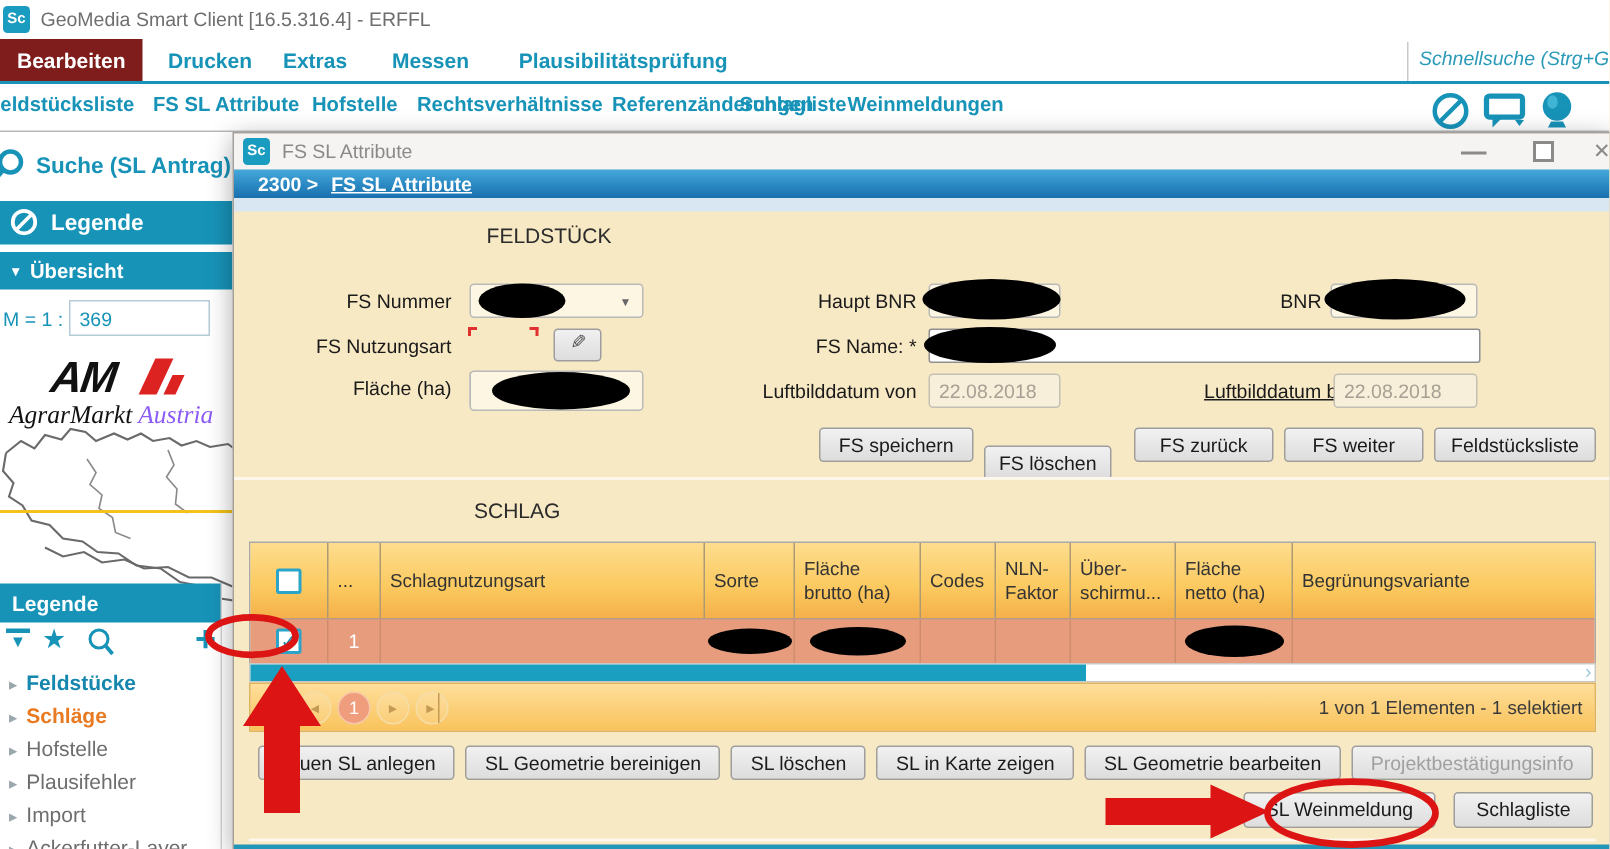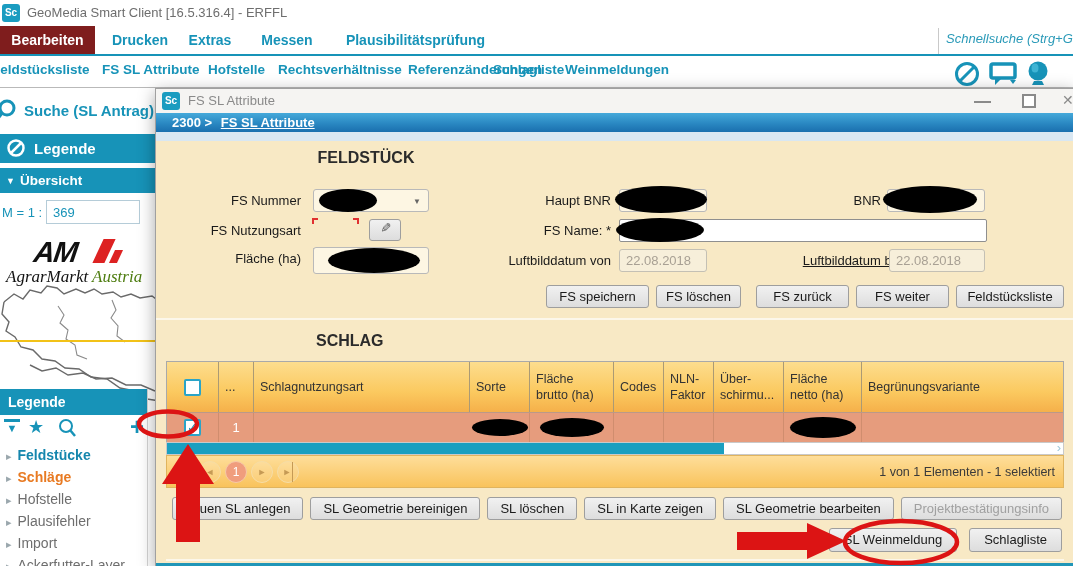--- a/index.html
+++ b/index.html
@@ -34,21 +34,21 @@
   .bar-uebersicht { top:168px; width:155px; height:25px; font-size:13.5px; line-height:25px; }
   .bar-uebersicht .tri { position:absolute; left:6px; font-size:9px; top:1px; }
   .bar-uebersicht .bar-label { position:absolute; left:20px; }
   .scale-label { position:absolute; left:2px; top:205px; font-size:13px; color:#1793b8; }
   .scale-input { position:absolute; left:46px; top:200px; width:94px; height:24px; border:1px solid #b5ccd8; background:#fff; color:#1793b8; font-size:13px; padding-left:6px; font-family:"Liberation Sans",sans-serif; }
   .ama-logo { position:absolute; left:6px; top:236px; width:145px; height:60px; }
   .ama-mark { position:absolute; left:28px; top:0; font-style:italic; font-weight:900; font-size:29px; color:#111; letter-spacing:-1px; transform:skewX(-8deg); }
   .ama-slash { position:absolute; left:92px; top:3px; width:12px; height:24px; background:#d22; transform:skewX(-25deg); }
   .ama-slash2 { position:absolute; left:106px; top:14px; width:8px; height:13px; background:#d22; transform:skewX(-25deg); }
   .ama-sub { position:absolute; left:0px; top:31px; font-family:"Liberation Serif","DejaVu Serif",serif; font-style:italic; font-size:17px; color:#111; white-space:nowrap; }
-  .ama-sub .red { color:#4d7c0f; }
+  .ama-sub .red { color:#8b5cf6; }
   .sb-map { position:absolute; left:0; top:270px; }
   .yellow-line { position:absolute; left:0; top:340px; width:155px; height:2px; background:#f2c218; }
   .bar-legende2 { top:389px; width:148px; height:26px; font-size:14px; line-height:26px; }
   .bar-legende2 .bar-label { position:absolute; left:8px; }
   .sb-panel-border { position:absolute; left:147px; top:389px; width:1px; height:177px; background:#d5d5d5; }
   .sb-tools { position:absolute; left:0; top:415px; width:148px; height:27px; }
   .tool { position:absolute; color:#1793b8; }
   .tool-collapse { left:4px; top:4px; width:16px; border-top:3px solid #1793b8; font-size:11px; line-height:12px; text-align:center; }
   .tool-star { left:28px; top:1px; font-size:18px; }
   .tool-search { left:56px; top:2px; }
@@ -65,21 +65,21 @@
   .dlg-titlebar .sc-badge { left:6px; top:3px; }
   .dlg-title { position:absolute; left:32px; top:4px; font-size:13px; color:#8a8a8a; }
   .dlg-min { position:absolute; left:818px; top:12px; width:17px; height:0; border-top:2px solid #8a8a8a; }
   .dlg-max { position:absolute; left:866px; top:5px; width:14px; height:14px; border:2px solid #8a8a8a; background:#fff; }
   .dlg-close { position:absolute; left:906px; top:3px; font-size:14px; color:#8a8a8a; }
   .dlg-breadcrumb { position:absolute; left:0; top:24px; width:100%; height:19px; background:linear-gradient(180deg,#45a9da 0%,#2a88c2 55%,#1a6fae 100%); color:#fff; font-size:13px; font-weight:bold; line-height:19px; }
   .dlg-breadcrumb .bc-prefix { margin-left:16px; }
   .dlg-breadcrumb .bc-link { text-decoration:underline; margin-left:5px; }
   .dlg-strip { position:absolute; left:0; top:43px; width:100%; height:9px; background:#d9e7f2; }
 
-  .sect-header { position:absolute; font-size:16px; font-weight:bold; color:#2b2b2b; }
+  .sect-header { position:absolute; font-size:14px; font-weight:normal; color:#2b2b2b; }
   .form-label { position:absolute; height:23px; line-height:23px; font-size:13px; color:#1a1a1a; text-align:right; white-space:nowrap; }
   .fld { position:absolute; height:23px; background:#fdf6e3; border:1px solid #b9b9b9; border-radius:3px; }
   .fld.white { background:#fff; border:1px solid #8f8f8f; border-radius:2px; }
   .fld.gray-date { color:#a8a094; font-size:13px; line-height:21px; padding-left:6px; background:#f7efda; border:1px solid #c4c0b4; }
   .fld .dd-arrow { position:absolute; right:7px; top:7px; font-size:8px; color:#666; }
   .redaction { position:absolute; background:#000; border-radius:50%; z-index:5; }
   .btn { background:linear-gradient(180deg,#f1f1f1,#dddddd); border:1px solid #9e9e9e; border-radius:3px; font-size:13px; color:#1a1a1a; text-align:center; font-family:"Liberation Sans",sans-serif; white-space:nowrap; }
   .btn.disabled { color:#a0a0a0; }
   .fs-btn { position:absolute; height:23px; }
   .pencil-btn { position:absolute; left:213px; width:32px; height:22px; }
@@ -283,21 +283,21 @@
     <div class="fld" style="left:157px; top:158px; width:116px; height:27px;"></div>
     <div class="redaction" style="left:172px; top:159px; width:92px; height:25px;"></div>
 
     <div class="form-label" style="left:320px; top:160px; width:135px;">Luftbilddatum von</div>
     <div class="fld gray-date" style="left:463px; top:160px; width:88px;">22.08.2018</div>
 
     <div class="form-label" style="left:635px; top:160px; width:110px;text-decoration:underline;">Luftbilddatum bis</div>
     <div class="fld gray-date" style="left:733px; top:160px; width:96px;">22.08.2018</div>
 
     <div class="btn fs-btn" style="left:390px; top:196px; width:103px; line-height:21px;">FS speichern</div>
-    <div class="btn fs-btn" style="left:500px; top:196px; width:85px; line-height:21px;">FS löschen</div>
+    <div class="btn fs-btn" style="left:500px; top:208px; width:85px; line-height:21px;">FS löschen</div>
     <div class="btn fs-btn" style="left:600px; top:196px; width:93px; line-height:21px;">FS zurück</div>
     <div class="btn fs-btn" style="left:700px; top:196px; width:93px; line-height:21px;">FS weiter</div>
     <div class="btn fs-btn" style="left:800px; top:196px; width:108px; line-height:21px;">Feldstücksliste</div>
 
     <div class="white-divider" style="left:0; top:229px; width:919px; height:2px;"></div>
 
     <div class="sect-header" style="left:160px; top:243px;">SCHLAG</div>
 
     <div class="sl-table">
       <div class="tbl-header">

